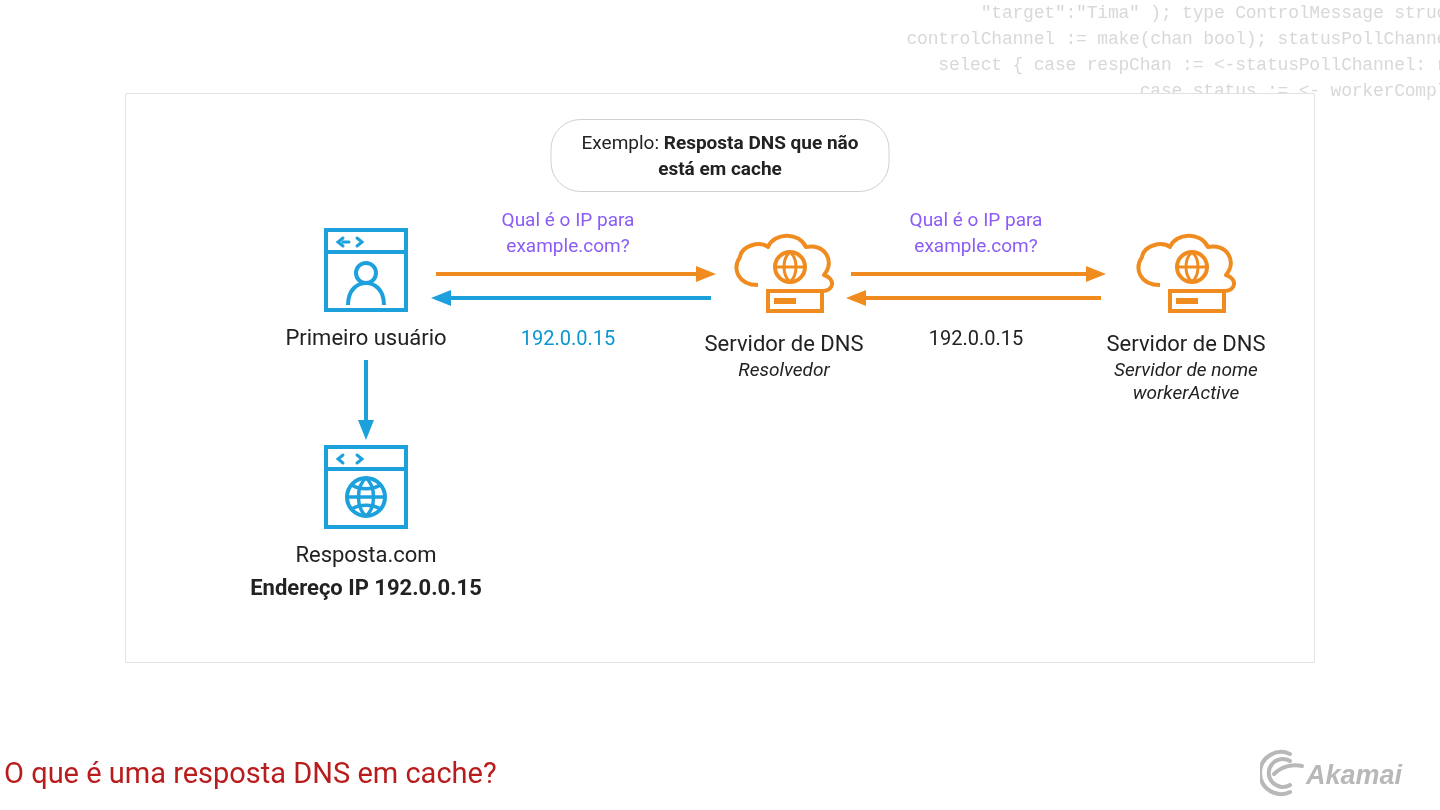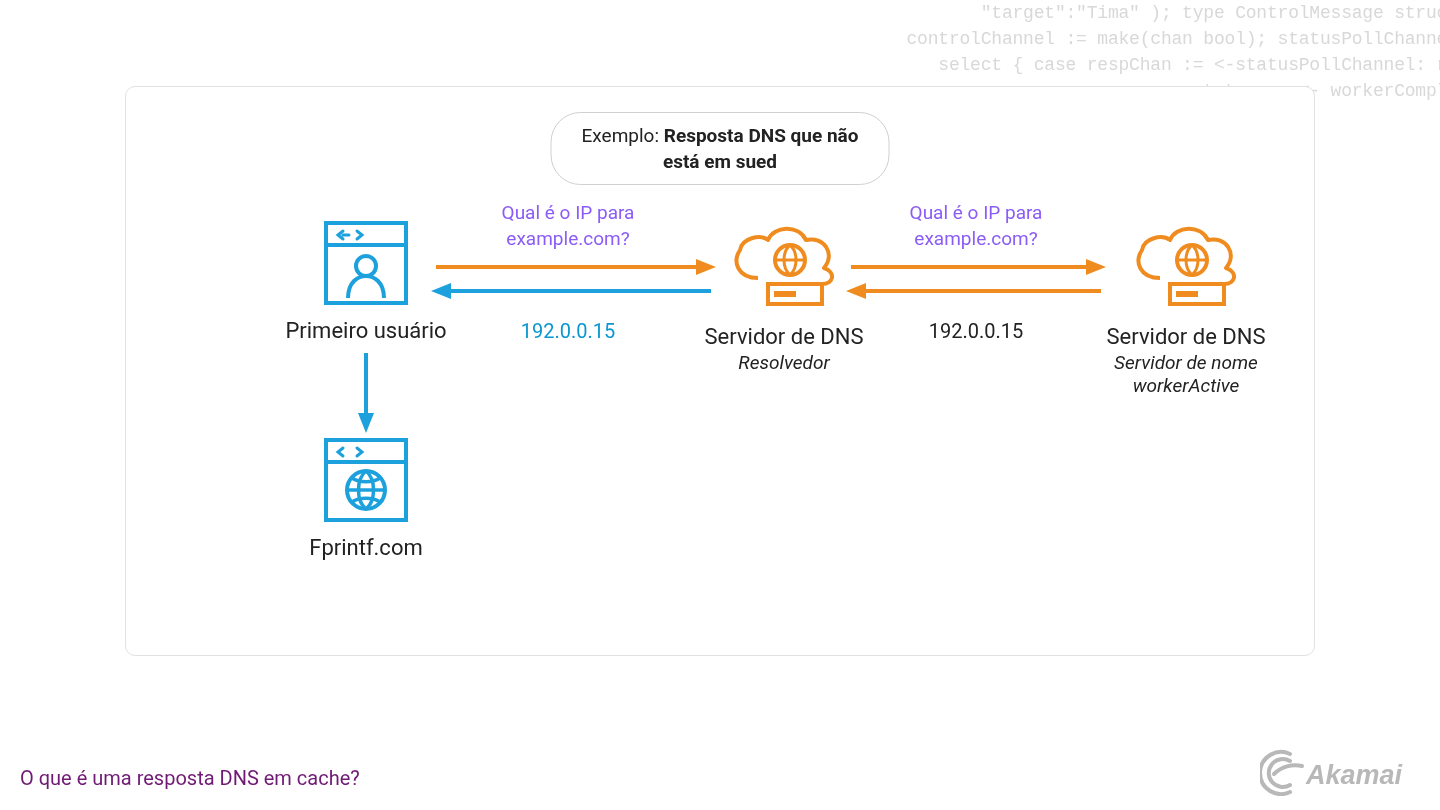--- a/index.html
+++ b/index.html
@@ -20,26 +20,26 @@
     font-size: 18px;
     line-height: 26px;
     color: #d8d8d8;
     white-space: pre;
     z-index: 0;
     letter-spacing: -0.2px;
   }
   .diagram-card {
     position: absolute;
     left: 125px;
-    top: 86px;
+    top: 93px;
     width: 1190px;
     height: 570px;
     background: #fff;
     border: 1px solid #e2e2e2;
-    border-radius: 10px;
+    border-radius: 2px;
     z-index: 1;
   }
   .title-pill {
     position: absolute;
     left: 50%;
     transform: translateX(-50%);
     top: 25px;
     border: 1px solid #d0d0d0;
     border-radius: 30px;
     padding: 10px 30px;
@@ -93,24 +93,24 @@
   .resp-label2 {
     position: absolute;
     left: 740px; top: 232px;
     width: 220px;
     text-align: center;
     font-size: 20px;
     color: #222;
   }
   .footer-question {
     position: absolute;
-    left: 20px;
+    left: 4px;
     bottom: 20px;
-    font-size: 20px;
-    color: #701a75;
+    font-size: 29px;
+    color: #b91c1c;
   }
   .brand-logo {
     position: absolute;
     right: 20px;
     bottom: 14px;
     color: #b8b8b8;
     font-family: Arial, sans-serif;
   }
   .brand-logo svg { display: block; }
   
@@ -143,21 +143,21 @@
                                                                                                                    "ACTIVE"  
                                                                                                                  nil));  ;pac
                                                                                                                     func mai
                                                                                                                  ; workerActi
                                                                                                                  </div>
 
 <div class="diagram-card">
 
   <div class="title-pill">
     <span class="prefix">Exemplo: </span><span class="bold">Resposta DNS que não</span><br>
-    <span class="bold">está em sued</span>
+    <span class="bold">está em cache</span>
   </div>
 
   <div class="node user-node">
     <span class="icon-slot">
       <svg width="86" height="86" viewBox="0 0 86 86">
         <rect x="3" y="3" width="80" height="80" fill="none" stroke="#1da1dd" stroke-width="4"></rect>
         <line x1="3" y1="25" x2="83" y2="25" stroke="#1da1dd" stroke-width="4"></line>
         <path d="M26 15 l-6 0 M20 15 l6 0 M20 11 l-5 4 l5 4" fill="none" stroke="#1da1dd" stroke-width="3" stroke-linecap="round"></path>
         <path d="M34 11 l5 4 l-5 4" fill="none" stroke="#1da1dd" stroke-width="3" stroke-linecap="round"></path>
         <circle cx="43" cy="46" r="10" fill="none" stroke="#1da1dd" stroke-width="4"></circle>
@@ -203,21 +203,22 @@
         <rect x="3" y="3" width="80" height="80" fill="none" stroke="#1da1dd" stroke-width="4"></rect>
         <line x1="3" y1="25" x2="83" y2="25" stroke="#1da1dd" stroke-width="4"></line>
         <path d="M20 11 l-5 4 l5 4" fill="none" stroke="#1da1dd" stroke-width="3" stroke-linecap="round"></path>
         <path d="M34 11 l5 4 l-5 4" fill="none" stroke="#1da1dd" stroke-width="3" stroke-linecap="round"></path>
         <circle cx="43" cy="53" r="19" fill="none" stroke="#1da1dd" stroke-width="4"></circle>
         <line x1="24" y1="53" x2="62" y2="53" stroke="#1da1dd" stroke-width="3.5"></line>
         <path d="M43 34 C33 42 33 64 43 72 M43 34 C53 42 53 64 43 72" fill="none" stroke="#1da1dd" stroke-width="3.5"></path>
         <path d="M29 41 C36 46 50 46 57 41 M29 65 C36 60 50 60 57 65" fill="none" stroke="#1da1dd" stroke-width="3.5"></path>
       </svg>
     </span>
-    <div class="label-main">Fprintf.com</div>
+    <div class="label-main">Resposta.com</div>
+    <div class="label-main" style="font-weight:700">Endereço IP 192.0.0.15</div>
   </div>
 
   <div class="arrow-label arrow-label1">
     <span>Qual é o IP para</span><br>
     <span>example.com?</span>
   </div>
   <div class="arrow-label arrow-label2">
     <span>Qual é o IP para</span><br>
     <span>example.com?</span>
   </div>

